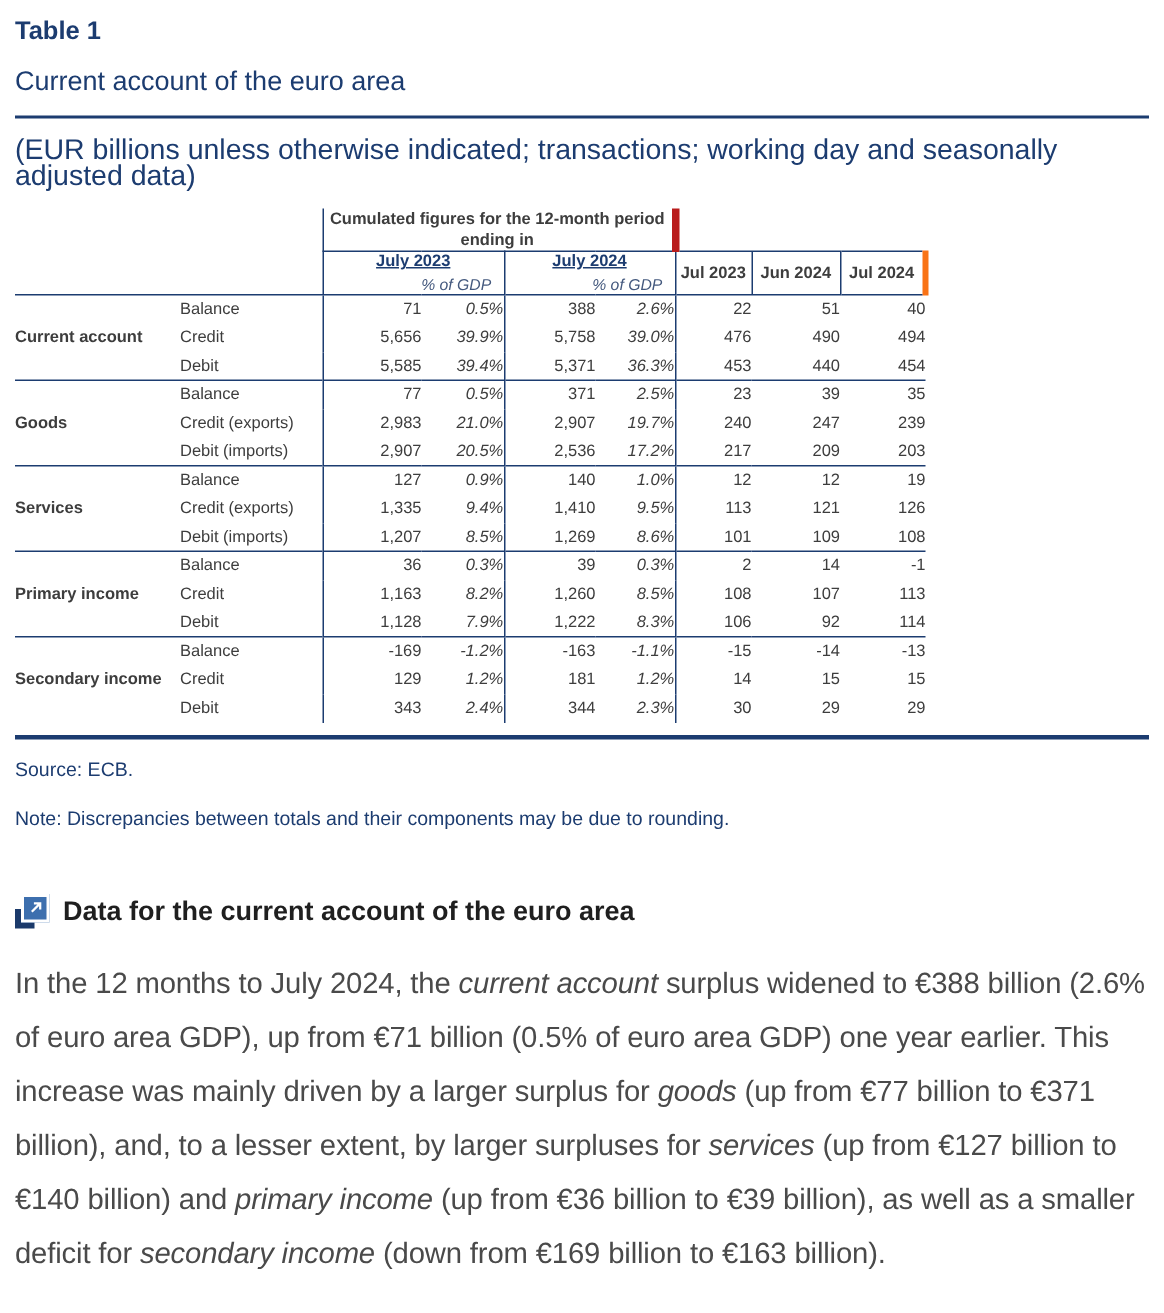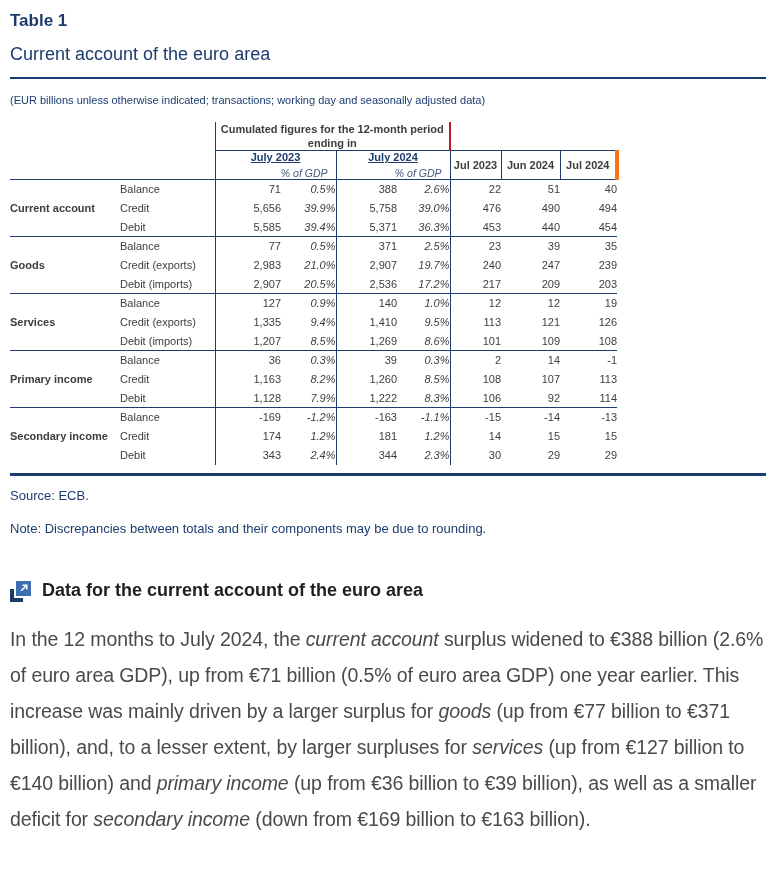--- a/index.html
+++ b/index.html
@@ -10,33 +10,33 @@
     -webkit-font-smoothing: antialiased;
   }
   .page { padding: 0 10px; position: relative; }
 
   
   .table-number { font-size: 17px; font-weight: bold; color: #1c3c70; margin: 10px 0 0; line-height: 22px; }
   .table-title  { font-size: 18px; font-weight: normal; color: #1c3c70; margin: 10px 0 0; line-height: 24px; }
   .rule { background: #1c3c70; border: none; }
   .rule-top { height: 2px; margin-top: 11px; }
   .rule-bottom { height: 3px; margin-top: 8px; }
-  .unit-note { font-size: 11px; color: #1c3c70; margin-top: 13px; line-height: 17px; }
+  .unit-note { font-size: 19px; color: #1c3c70; margin-top: 13px; line-height: 17px; }
 
   
   table.ca { border-collapse: collapse; table-layout: fixed; width: 607px; margin-top: 13px; }
   table.ca td { padding: 0; font-size: 11px; color: #3d3d3d; height: 19px; vertical-align: middle; }
   .bl { border-left: 1px solid #1c3c70; }
   .br { border-right: 4px solid #f97316; }
   .bt { border-top: 1px solid #1c3c70; }
   .hb { border-bottom: 1px solid #1c3c70; }
   tbody.sep { border-top: 1px solid #1c3c70; }
 
   td.cumhead {
-    border-left: 1px solid #1c3c70; border-right: 2px solid #b91c1c; border-bottom: 1px solid #1c3c70;
+    border-left: 1px solid #1c3c70; border-right: 5px solid #b91c1c; border-bottom: 1px solid #1c3c70;
     height: 38px; text-align: center; vertical-align: middle;
     font-weight: bold; color: #1c3c70; padding: 2px 22px; line-height: 14px;
   }
   td.perh { height: 40px; vertical-align: middle; }
   .pl { font-weight: bold; color: #1c3c70; text-align: center; font-size: 11px; text-decoration: underline; }
   .ps { font-style: italic; color: #44597e; text-align: right; padding-right: 8px; font-size: 10.5px; margin-top: 4px; }
   td.mon { text-align: center; font-weight: bold; color: #1c3c70; font-size: 11px; }
 
   td.cat { color: #1c3c70; font-weight: bold; padding-left: 12px; text-align: left; }
   td.sub { color: #2a4c8f; padding-left: 8px; text-align: left; }
@@ -250,21 +250,21 @@
         <td class="num bl">-169</td>
         <td class="pct">-1.2%</td>
         <td class="num bl">-163</td>
         <td class="pct">-1.1%</td>
         <td class="mnum bl">-15</td>
         <td class="mnum">-14</td>
         <td class="mnum">-13</td>
       </tr>
       <tr>
         <td class="sub">Credit</td>
-        <td class="num bl">174</td>
+        <td class="num bl">129</td>
         <td class="pct">1.2%</td>
         <td class="num bl">181</td>
         <td class="pct">1.2%</td>
         <td class="mnum bl">14</td>
         <td class="mnum">15</td>
         <td class="mnum">15</td>
       </tr>
       <tr>
         <td class="sub">Debit</td>
         <td class="num bl">343</td>

